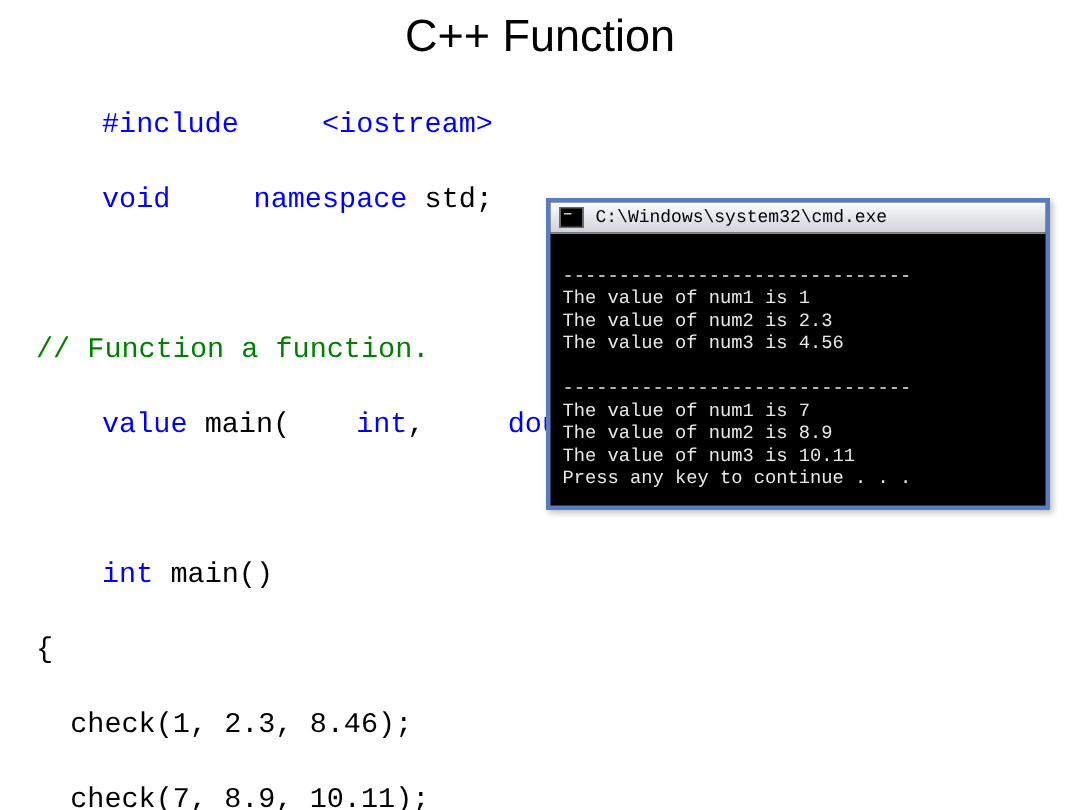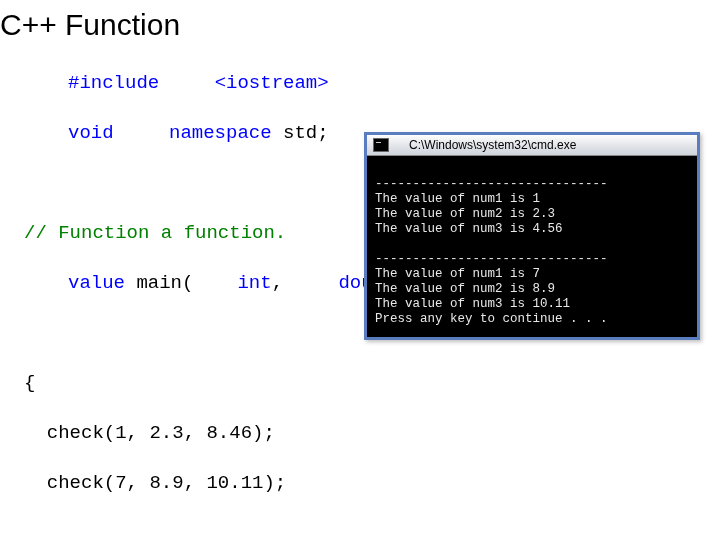--- a/index.html
+++ b/index.html
@@ -6,20 +6,21 @@
     margin: 0;
     padding: 0;
     width: 720px;
     height: 540px;
     background: #fff;
     font-family: Arial, Helvetica, sans-serif;
     position: relative;
     overflow: hidden;
   }
   .title {
+    text-align: center;
     font-size: 30px;
     font-weight: normal;
     padding-top: 8px;
     padding-bottom: 4px;
     font-family: Arial, Helvetica, sans-serif;
   }
   .code {
     font-family: "Courier New", monospace;
     font-size: 19px;
     line-height: 25px;
@@ -36,25 +37,25 @@
     width: 330px;
     background: #000;
     border: 3px solid #5a7dbf;
     box-shadow: 2px 2px 4px rgba(0,0,0,0.25);
     font-family: "Lucida Console","Courier New",monospace;
   }
   .console .titlebar {
     background: linear-gradient(#fdfdfd,#e4e6ea,#cfd4dc);
     color: #000;
     font-size: 12px;
-    font-family: Liberation Sans, sans-serif;
+    font-family: Liberation Mono, monospace;
     padding: 3px 6px;
     display: flex;
     align-items: flex-end;
-    gap: 20px;
+    gap: 8px;
     border-bottom: 1px solid #888;
   }
   .console .titlebar .cicon {
     width: 14px;
     height: 12px;
     background: #000;
     border: 1px solid #666;
     display: inline-block;
     position: relative;
   }
@@ -79,20 +80,21 @@
 
 <div class="title">C++ Function</div>
 
 <div class="code">
 <div><span class="kw-blue">#include</span><span> </span><span class="kw-blue">&lt;iostream&gt;</span></div>
 <div><span class="kw-blue">void</span><span> </span><span class="kw-blue">namespace</span><span> std;</span></div>
 <div class="blank"></div>
 <div><span class="kw-green">// Function a function.</span></div>
 <div><span class="kw-blue">value</span><span> main(</span><span class="kw-blue">int</span><span>, </span><span class="kw-blue">double</span><span>, </span><span class="kw-blue">double</span><span>);</span></div>
 <div class="blank"></div>
+<div><span class="kw-blue">int</span><span> main()</span></div>
 <div><span>{</span></div>
 <div><span>  check(1, 2.3, 8.46);</span></div>
 <div><span>  check(7, 8.9, 10.11);</span></div>
 
 
 
 
 
 
 

